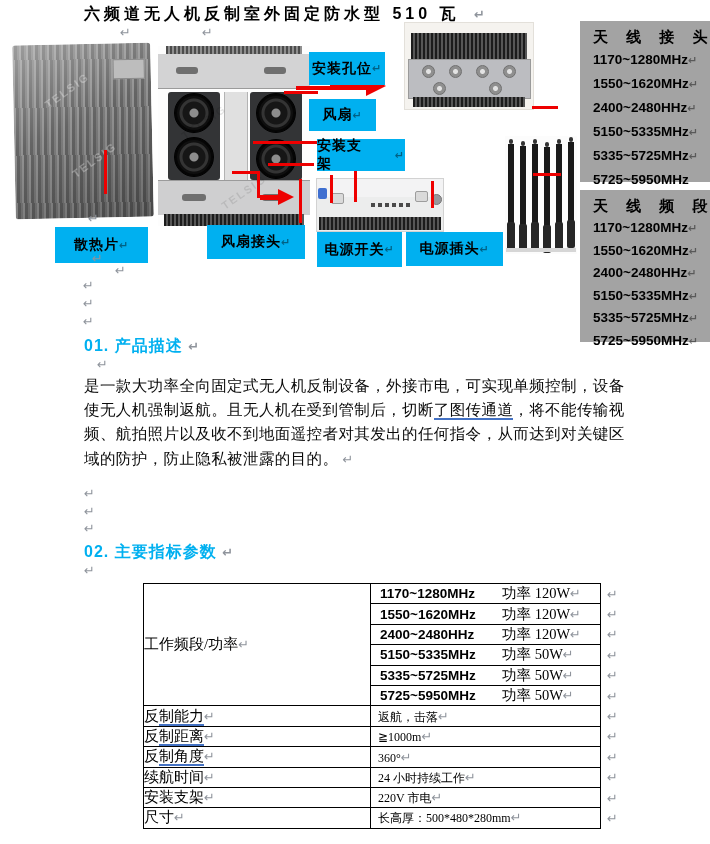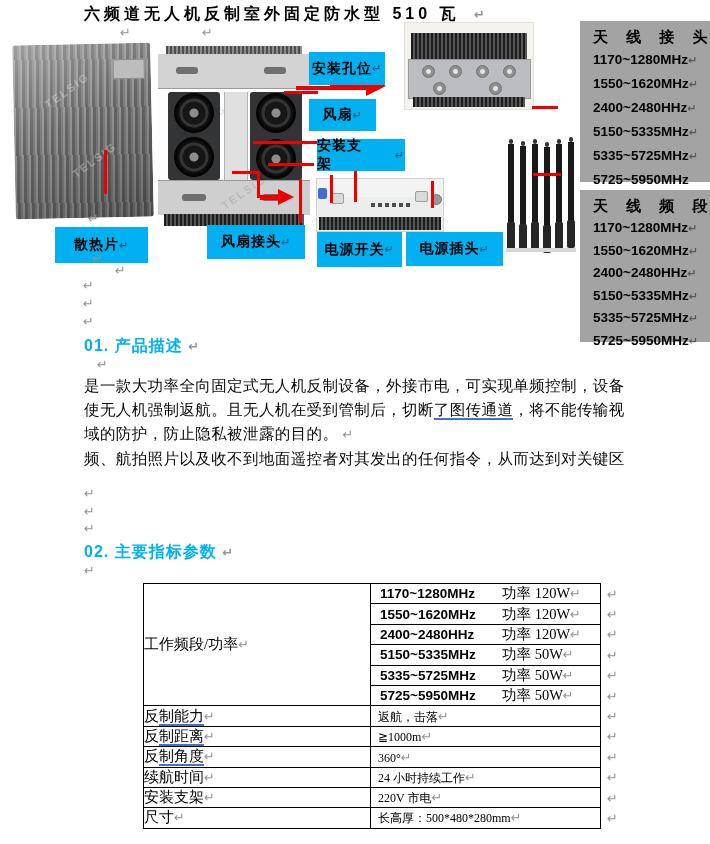--- a/index.html
+++ b/index.html
@@ -235,22 +235,22 @@
 
 <div class="sec-head" style="left:84px;top:336px;">
   <span>01. 产品描述</span>
   <span class="pil">↵</span>
 </div>
 <span class="abs pil" style="left:97px;top:358px;">↵</span>
 
 <div class="para">
   <div class="ln"><span>是一款大功率全向固定式无人机反制设备，外接市电，可实现单频控制，设备</span></div>
   <div class="ln"><span>使无人机强制返航。且无人机在受到管制后，切断</span><span class="blue-u">了图传通道</span><span>，将不能传输视</span></div>
+  <div class="ln"><span>频、航拍照片以及收不到地面遥控者对其发出的任何指令，从而达到对关键区</span></div>
   <div class="ln"><span>域的防护，防止隐私被泄露的目的。</span><span class="pil" style="margin-left:4px;">↵</span></div>
-  <div class="ln"><span>频、航拍照片以及收不到地面遥控者对其发出的任何指令，从而达到对关键区</span></div>
 </div>
 
 <span class="abs pil" style="left:84px;top:487px;">↵</span>
 <span class="abs pil" style="left:84px;top:505px;">↵</span>
 <span class="abs pil" style="left:84px;top:522px;">↵</span>
 
 <div class="sec-head" style="left:84px;top:542px;">
   <span>02. 主要指标参数</span>
   <span class="pil">↵</span>
 </div>

